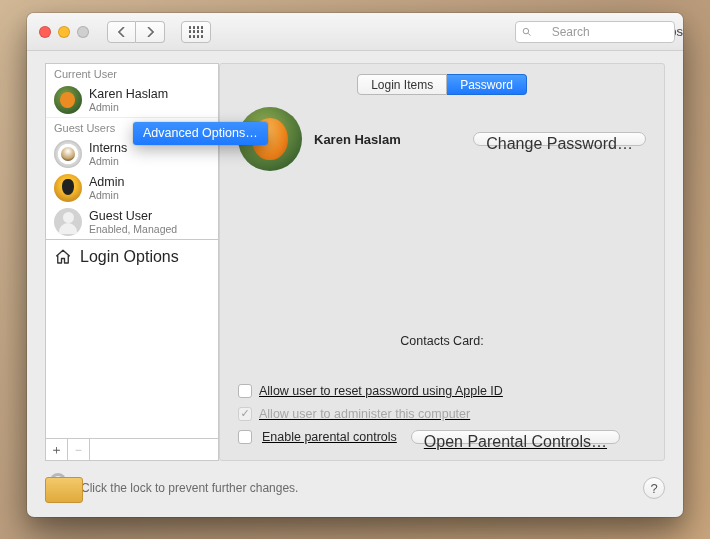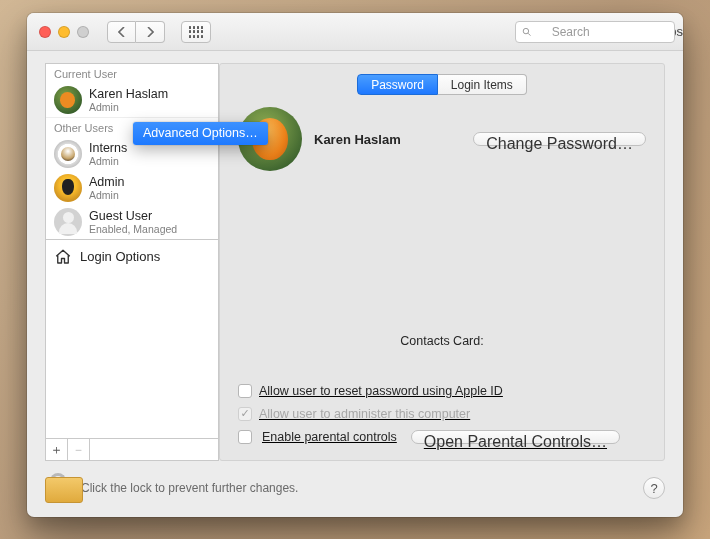--- a/index.html
+++ b/index.html
@@ -141,21 +141,21 @@
   .user-text { display:flex; flex-direction:column; line-height:1.15; }
   .user-name { font-size: 12.5px; color:#262626; }
   .user-role { font-size: 10.5px; color:#808080; }
 
   .login-options {
     height:34px;
     border-top:1px solid #c9c9c9;
     display:flex; align-items:center;
     gap:8px;
     padding:0 8px;
-    font-size:13px; color:#262626;
+    font-size:16px; color:#262626;
   }
   .house {
     width:18px; height:18px;
   }
   .plusminus {
     height:22px;
     display:flex;
     border:1px solid #c9c9c9;
     border-top:none;
   }
@@ -349,21 +349,21 @@
         <div class="section-header">Current User</div>
 
         <div class="user-row">
           <div class="avatar orange"></div>
           <div class="user-text">
             <span class="user-name">Karen Haslam</span>
             <span class="user-role">Admin</span>
           </div>
         </div>
 
-        <div class="section-header" style="border-top:1px solid #eee">Other Users</div>
+        <div class="section-header" style="border-top:1px solid #eee">Guest Users</div>
 
         <div class="user-row">
           <div class="avatar eagle"></div>
           <div class="user-text">
             <span class="user-name">Interns</span>
             <span class="user-role">Admin</span>
           </div>
         </div>
 
         <div class="user-row">
@@ -395,22 +395,22 @@
       <div class="plusminus">
         <div class="pm-cell">＋</div>
         <div class="pm-cell disabled">－</div>
         <div class="pm-cell pm-spacer"></div>
       </div>
     </div>
 
     <div class="detail">
 
       <div class="tabbar">
+        <div class="tab">Login Items</div>
         <div class="tab selected">Password</div>
-        <div class="tab">Login Items</div>
       </div>
 
       <div class="user-header">
         <div class="big-avatar"></div>
         <div class="user-title">Karen Haslam</div>
         <button class="mac-btn change-pass">Change Password…</button>
       </div>
 
       <div class="mid-row">
         <span>Contacts Card:</span>

